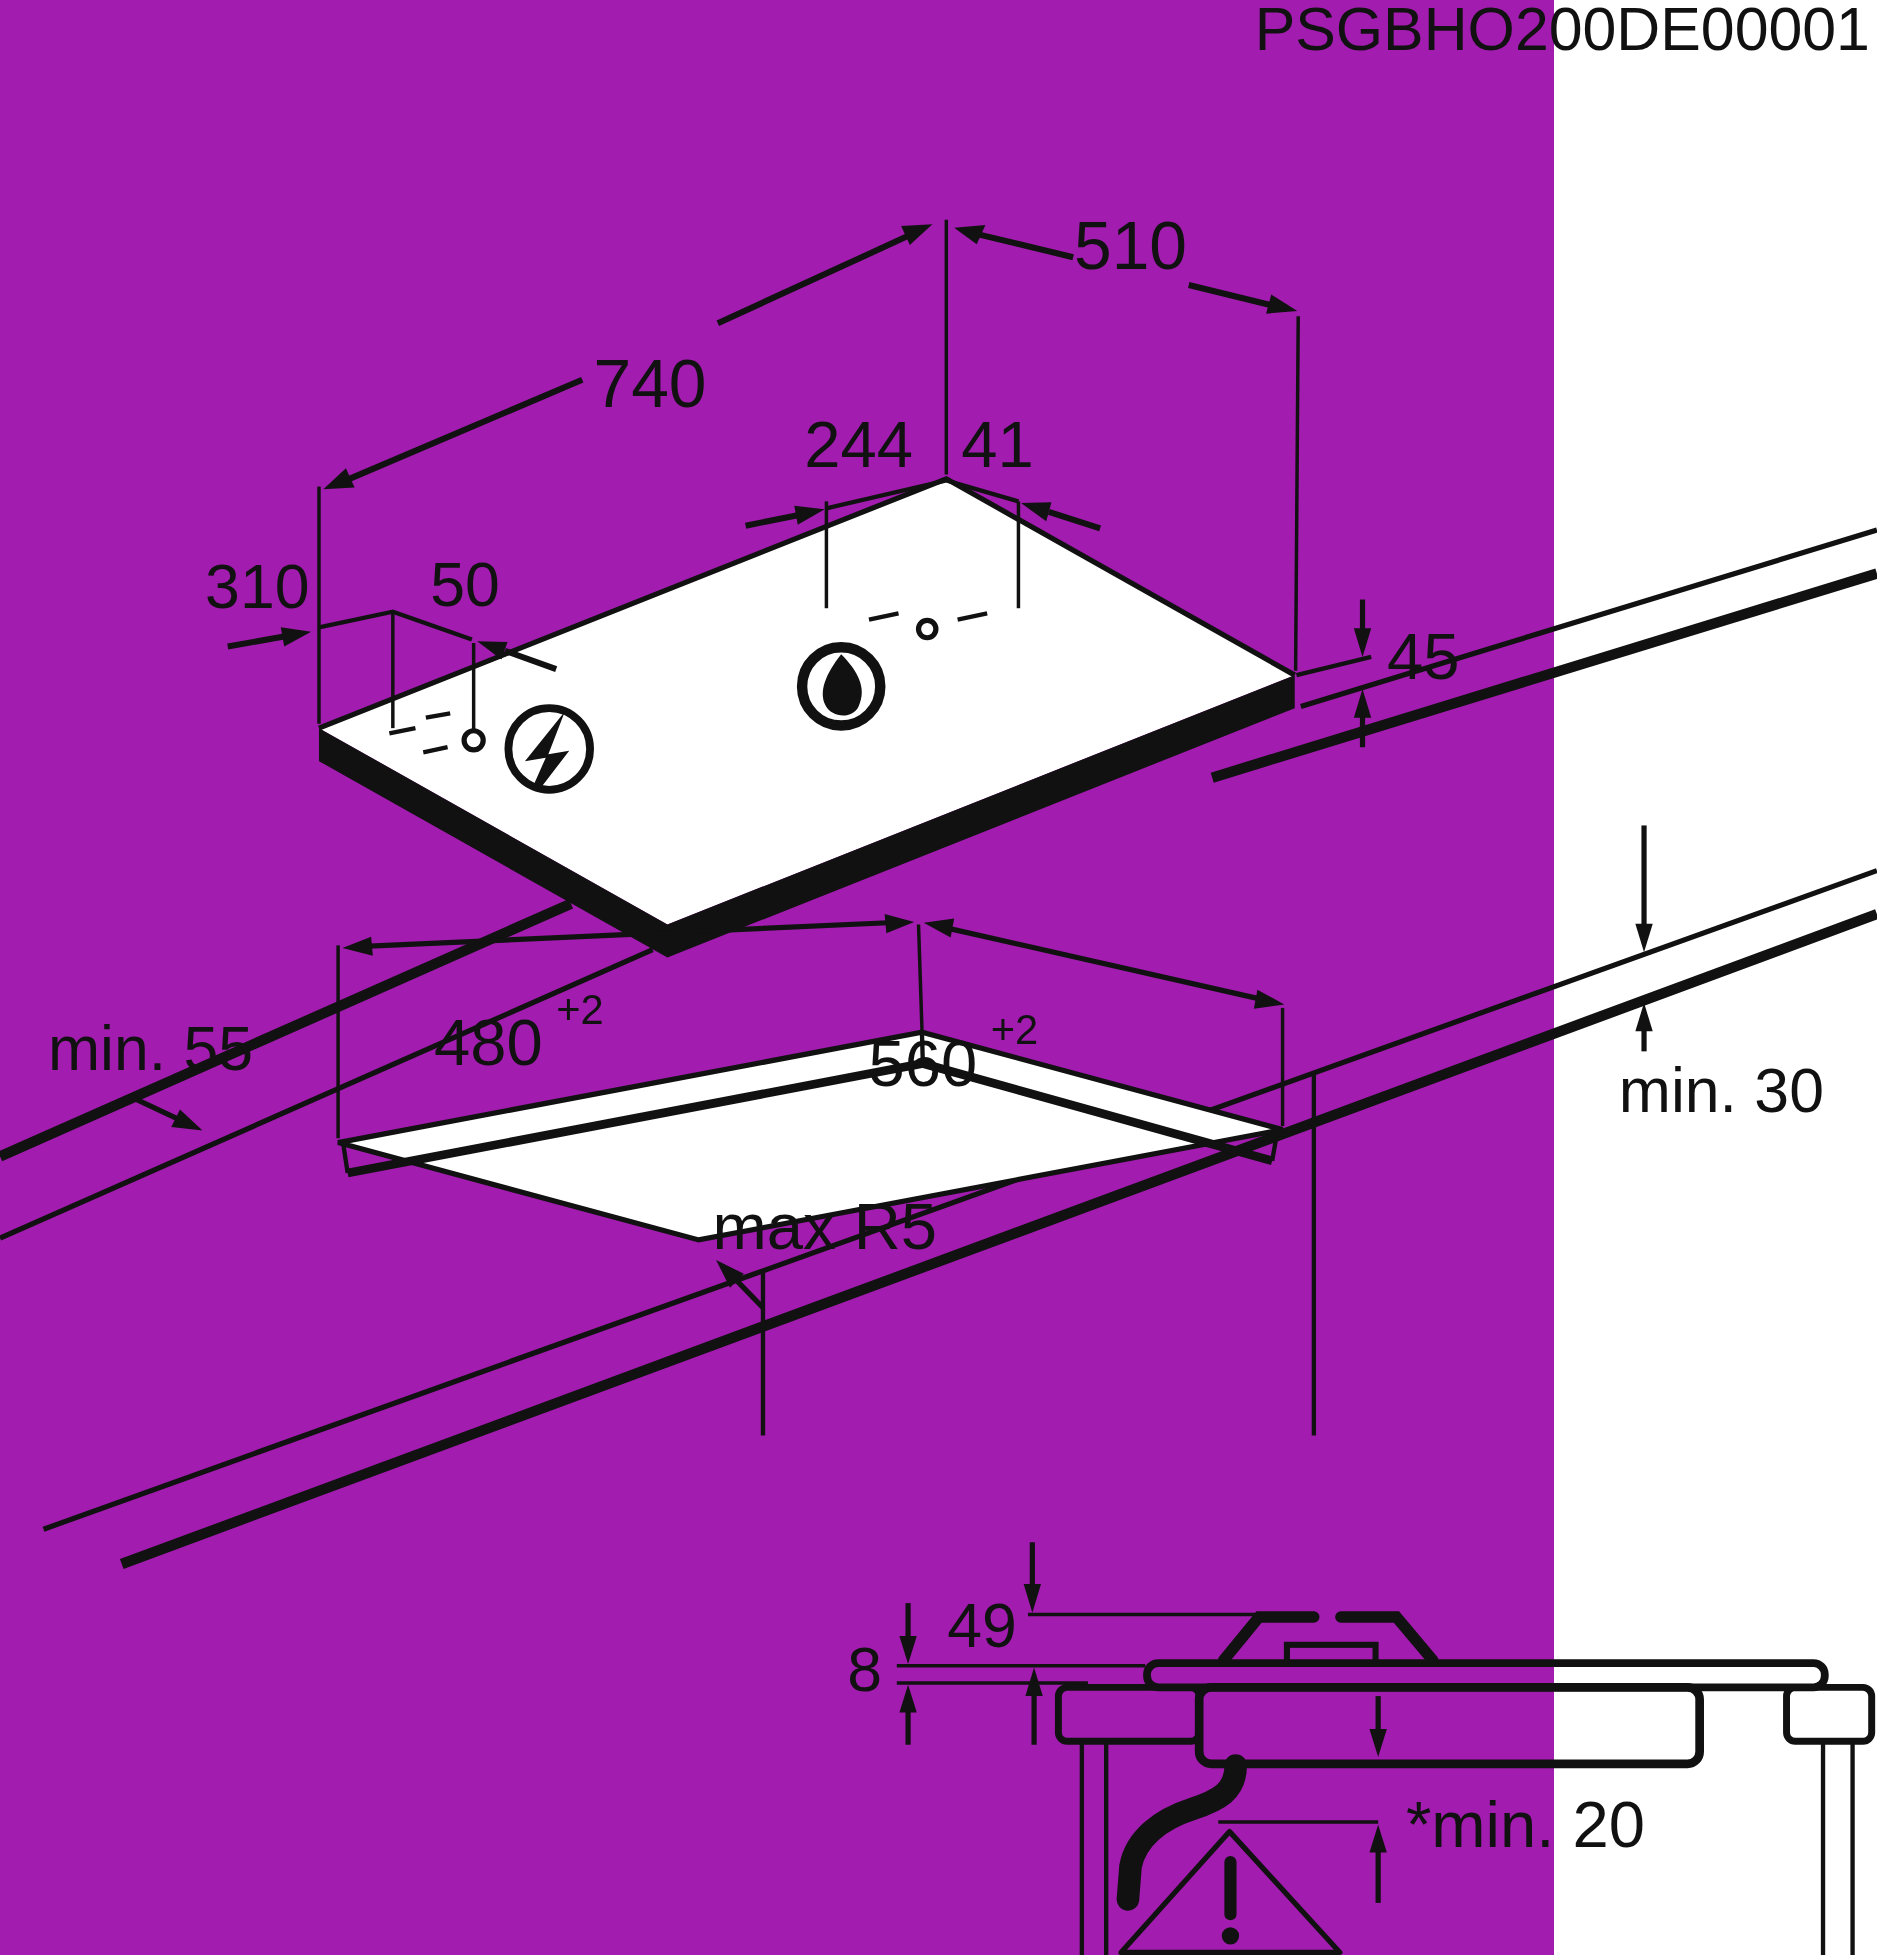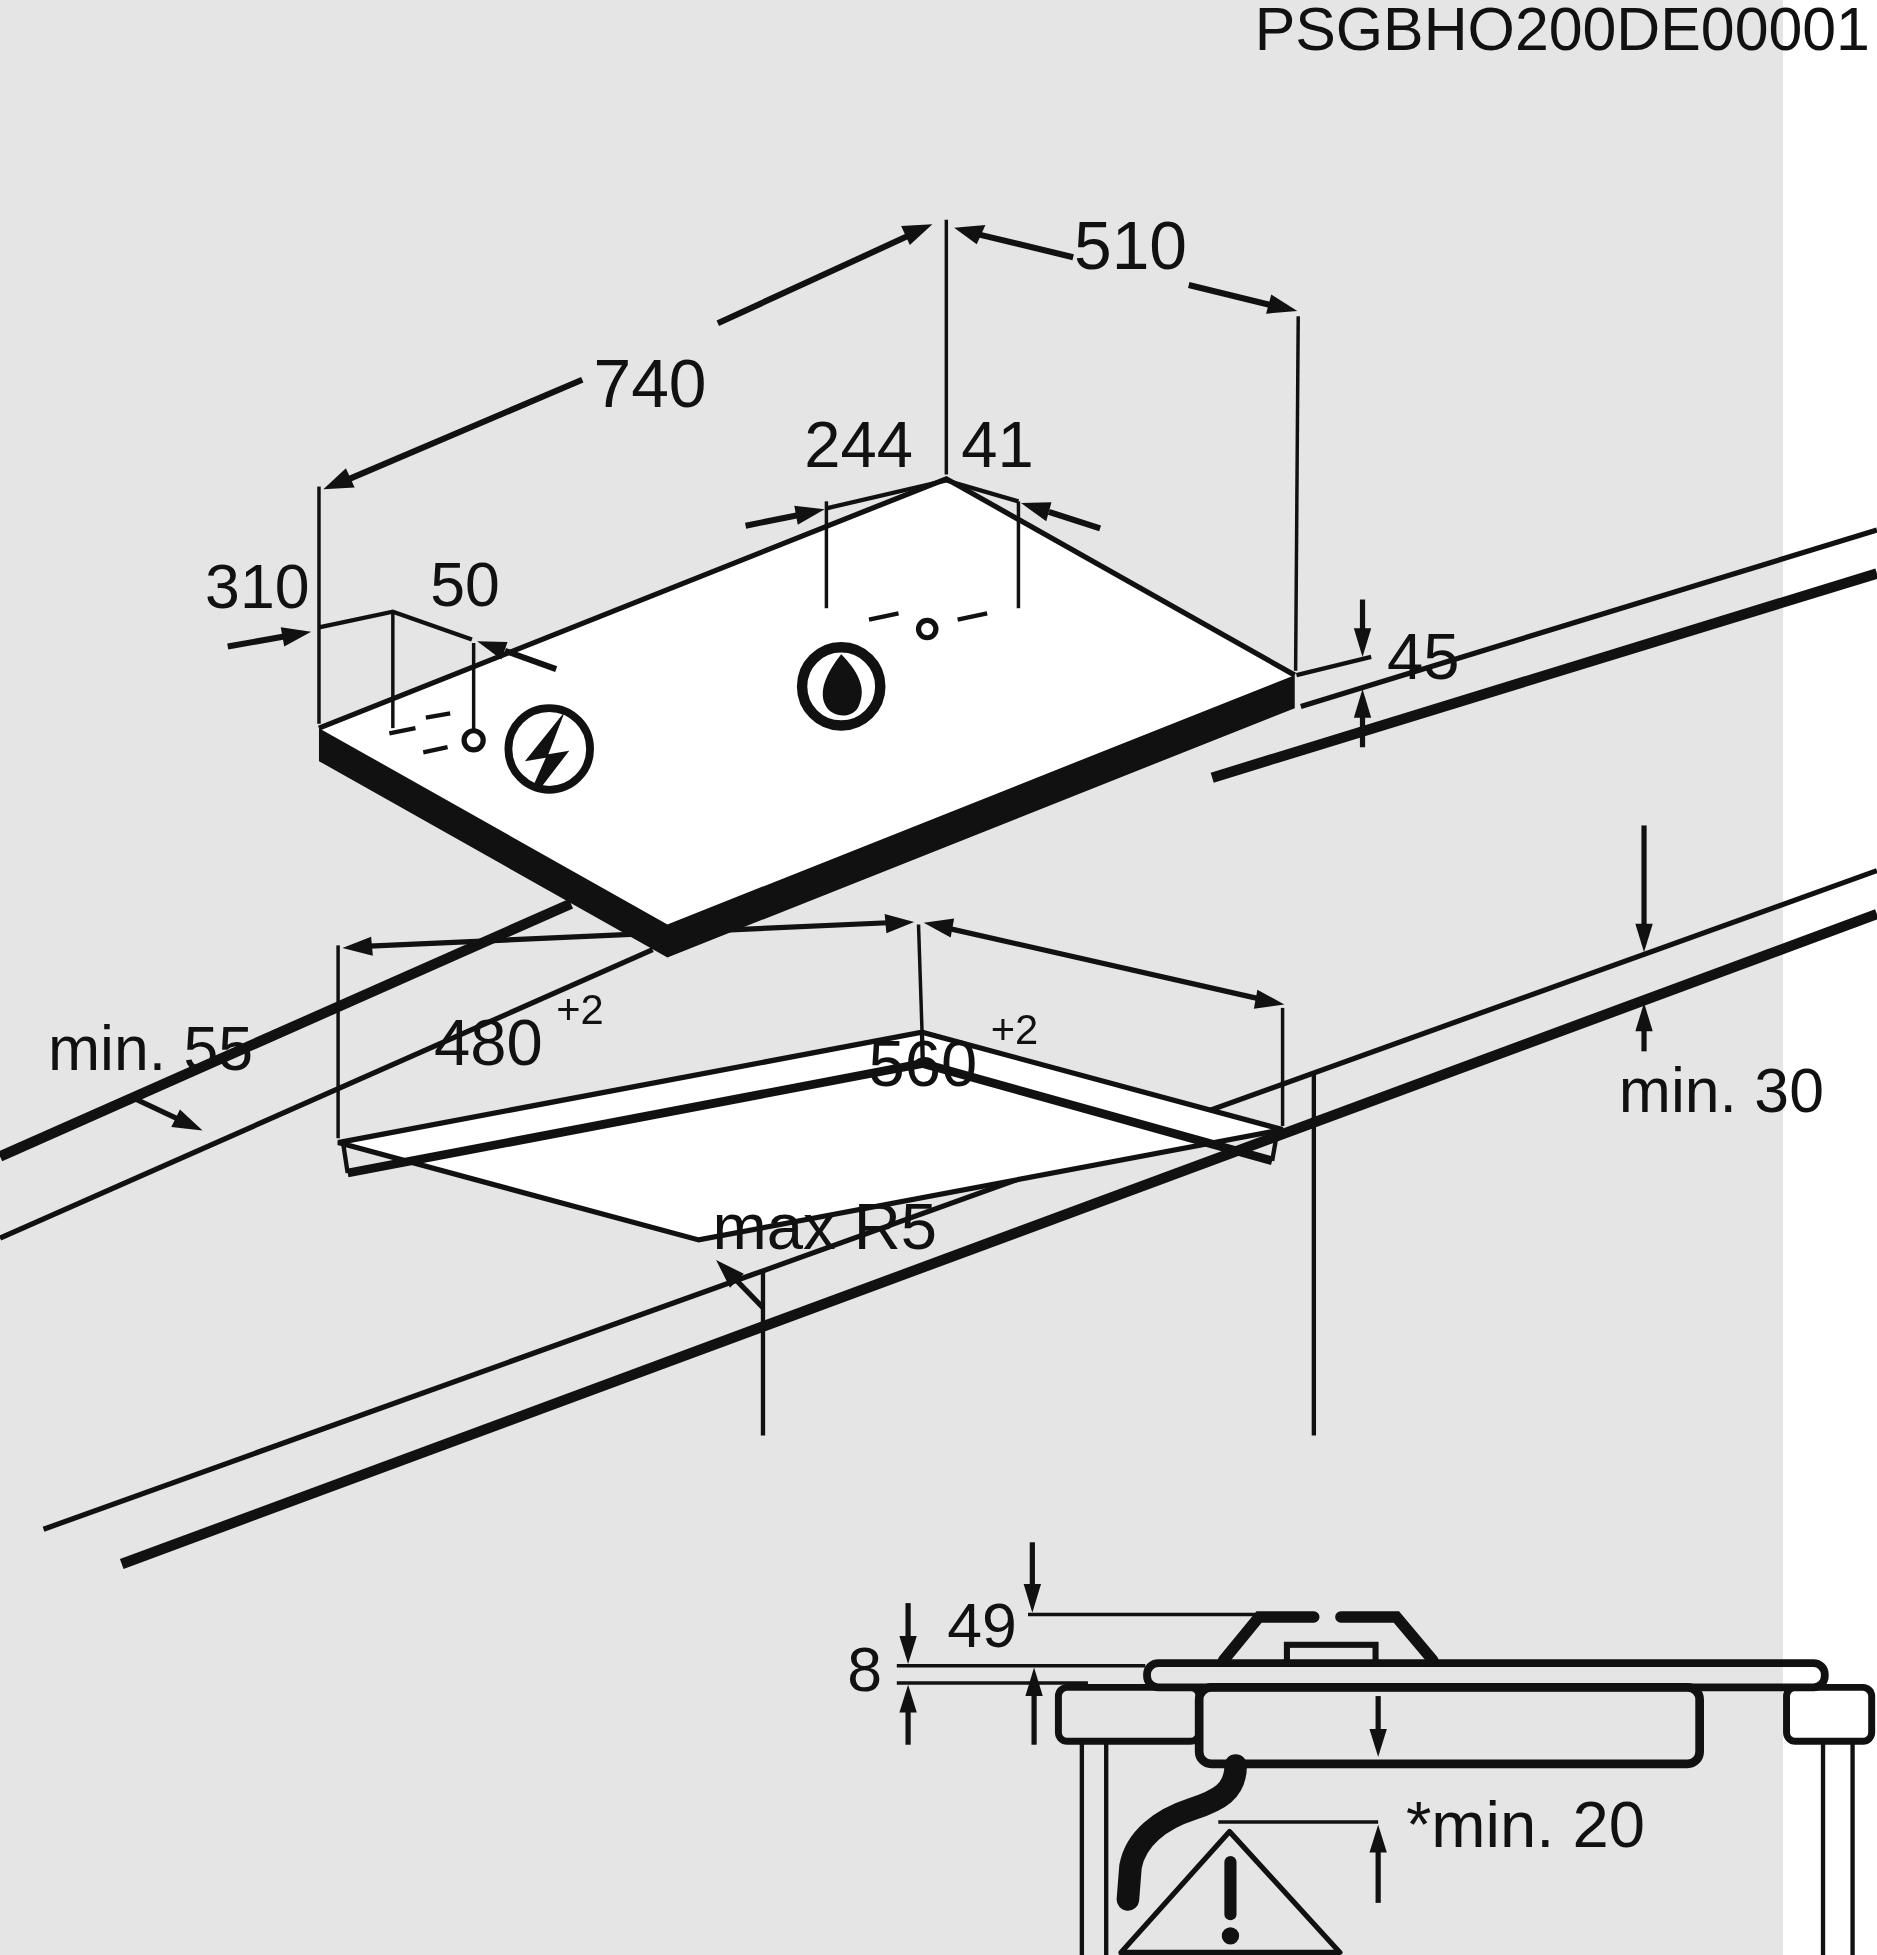--- a/index.html
+++ b/index.html
@@ -1,16 +1,16 @@
 <!DOCTYPE html>
 <html style="font-size:14px"><head>
 <meta charset="utf-8">
 <style>
   html,body{margin:0;padding:0;background:#fff;}
-  .page{width:1783px;height:1955px;position:relative;background:#e5e5e5;text-decoration:underline;}
+  .page{width:1554px;height:1955px;position:relative;background:#a21caf;text-decoration:underline;}
   .ln{stroke:#111;fill:none;}
   .fillink{fill:#111;stroke:none;}
   .t{font-family:"Liberation Sans",sans-serif;fill:#111;}
   svg{display:block;}
 </style>
 </head>
 <body>
 
 <div class="page">
 <svg width="1877" height="1955" viewBox="0 0 2160 2250">

